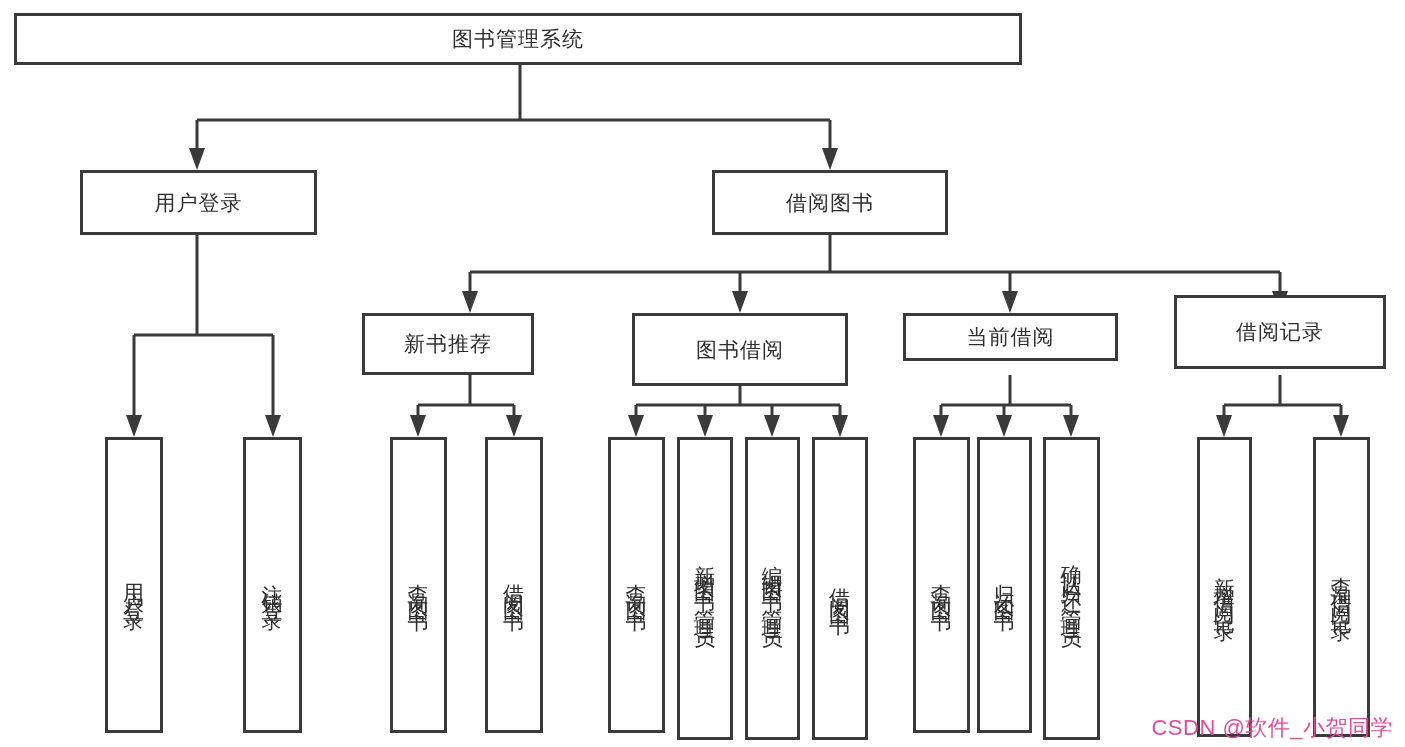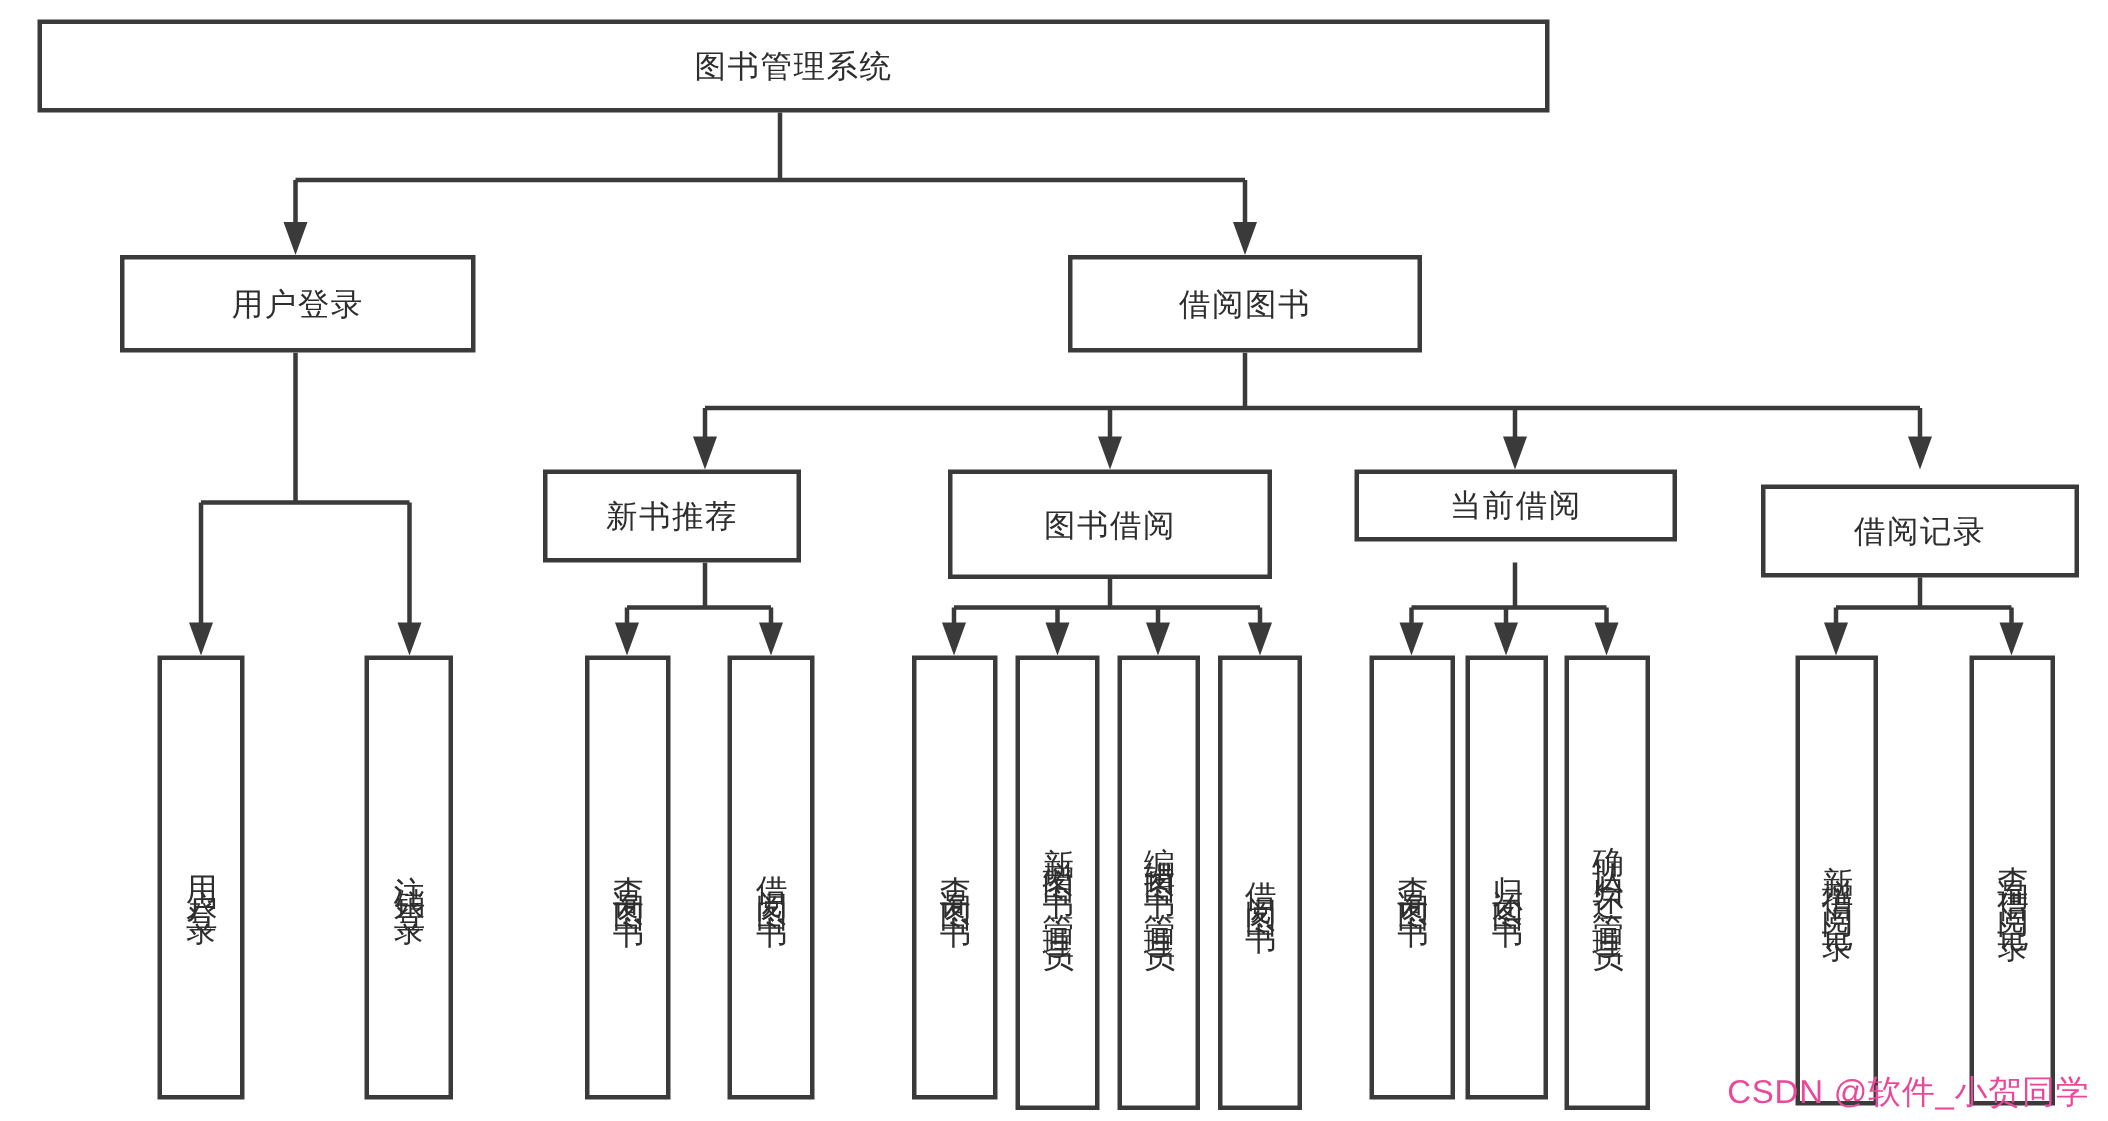--- a/index.html
+++ b/index.html
@@ -45,41 +45,41 @@
 
     <path d="M1280 375 V405 M1224 405 H1341 M1224 405 V417 M1341 405 V417"></path>
   </g>
   <g fill="#3a3a3a" stroke="none">
     <path d="M189 148 L205 148 L197 170 Z M822 148 L838 148 L830 170 Z"></path>
     <path d="M462 291 L478 291 L470 313 Z M732 291 L748 291 L740 313 Z M1002 291 L1018 291 L1010 313 Z M1272 291 L1288 291 L1280 313 Z"></path>
     <path d="M126 415 L142 415 L134 437 Z M265 415 L281 415 L273 437 Z M410 415 L426 415 L418 437 Z M506 415 L522 415 L514 437 Z M628 415 L644 415 L636 437 Z M697 415 L713 415 L705 437 Z M764 415 L780 415 L772 437 Z M832 415 L848 415 L840 437 Z M933 415 L949 415 L941 437 Z M996 415 L1012 415 L1004 437 Z M1063 415 L1079 415 L1071 437 Z M1216 415 L1232 415 L1224 437 Z M1333 415 L1349 415 L1341 437 Z"></path>
   </g>
 </svg>
 
-<div class="node h-node" style="left:14px; top:13px; width:1008px; height:62px;margin-left:11px;">
+<div class="node h-node" style="left:14px; top:13px; width:1008px; height:52px;">
   <span>图书管理系统</span>
 </div>
 
 <div class="node h-node" style="left:80px; top:170px; width:237px; height:65px;">
   <span>用户登录</span>
 </div>
 <div class="node h-node" style="left:712px; top:170px; width:236px; height:65px;">
   <span>借阅图书</span>
 </div>
 
 <div class="node h-node" style="left:362px; top:313px; width:172px; height:62px;">
   <span>新书推荐</span>
 </div>
 <div class="node h-node" style="left:632px; top:313px; width:216px; height:73px;">
   <span>图书借阅</span>
 </div>
 <div class="node h-node" style="left:903px; top:313px; width:215px; height:48px;">
   <span>当前借阅</span>
 </div>
-<div class="node h-node" style="left:1174px; top:323px; width:212px; height:62px;">
+<div class="node h-node" style="left:1174px; top:295px; width:212px; height:74px;">
   <span>借阅记录</span>
 </div>
 
 <div class="node v-node" style="left:105px; top:437px; width:58px; height:296px;">
   <span class="vtext">用户登录</span>
 </div>
 <div class="node v-node" style="left:243px; top:437px; width:59px; height:296px;">
   <span class="vtext">注销登录</span>
 </div>
 

